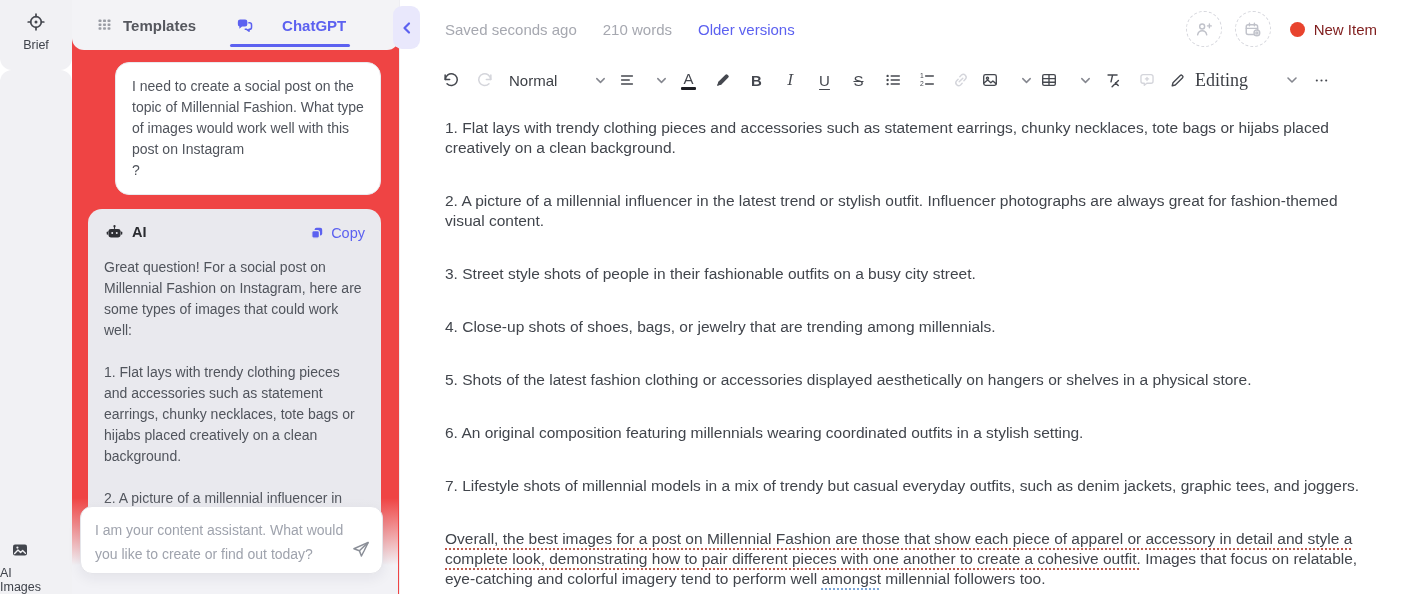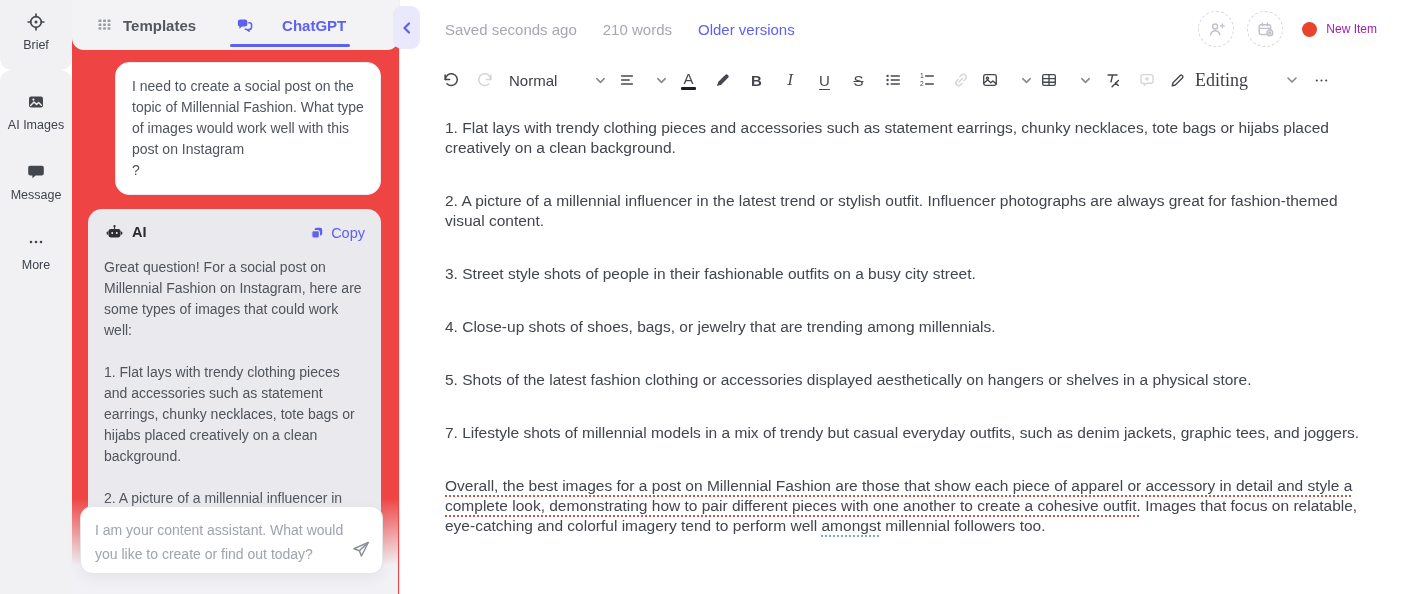--- a/index.html
+++ b/index.html
@@ -4,21 +4,21 @@
 <style>
   * { margin:0; padding:0; box-sizing:border-box; }
   html,body { width:1401px; height:594px; overflow:hidden;
     font-family:"Liberation Sans","DejaVu Sans",sans-serif; background:#fff; }
   .app { position:relative; width:1401px; height:594px; display:flex; }
 
   
   .sidebar { width:72px; height:594px; background:#fff; flex:0 0 72px; display:flex; flex-direction:column; }
   .sb-top { height:70px; background:#f1f1f4; border-radius:0 0 12px 12px; display:flex; align-items:flex-start; justify-content:center; padding-top:12px; }
   .sb-active { height:73px; display:flex; align-items:center; justify-content:center; }
-  .sb-bottom { flex:1; background:#f1f1f4; border-radius:12px 12px 0 0; display:flex; flex-direction:column; align-items:center; padding-top:22px; gap:30px; }
+  .sb-bottom { flex:1; background:#f1f1f4; border-radius:12px 12px 0 0; display:flex; align-items:flex-end; padding-top:22px; gap:30px; }
   .side-item { display:flex; flex-direction:column; align-items:center; gap:6px; cursor:pointer; }
   .side-item .slabel { font-size:12.5px; color:#3f434b; }
   .side-item.active .slabel { color:#5c61f0; }
   .sicon { width:20px; height:20px; display:flex; align-items:center; justify-content:center; color:#43464d; }
 
   
   .chat-panel { width:328px; flex:0 0 328px; height:594px; background:#ef4444; border-right:1px solid #eeeef2; position:relative; }
   .tabbar { height:50px; background:#f3f3f6; border-radius:0 0 12px 12px; display:flex; align-items:center; padding-left:22px; gap:38px; position:relative; }
   .tab { display:flex; align-items:center; gap:9px; font-size:15px; font-weight:700; color:#55575e; cursor:pointer; position:relative; height:100%; }
   .tab.active { color:#5c61f0;gap:28px; }
@@ -40,21 +40,21 @@
 
   
   .editor { flex:1; background:#fff; position:relative; }
   .statusbar { height:58px; display:flex; align-items:center; gap:26px; padding:0 24px 0 45px; }
   .status-text { font-size:15px; color:#a6a8b0; }
   .older-versions { font-size:15px; color:#5c61f0; cursor:pointer; text-decoration:none; }
   .status-right { margin-left:auto; display:flex; align-items:center; gap:13px; }
   .dashed-btn { width:36px; height:36px; border-radius:50%; border:1.6px dashed #d6d7dd; background:none; color:#c0c2ca; display:flex; align-items:center; justify-content:center; cursor:pointer; }
   .new-item { display:flex; align-items:center; gap:9px; margin-left:6px; cursor:pointer; }
   .dot { width:15px; height:15px; border-radius:50%; background:#e8432d; }
-  .new-item-label { font-size:12px; color:#a21caf; }
+  .new-item-label { font-size:15px; color:#7f1d1d; }
 
   .toolbar { height:44px; display:flex; align-items:center; gap:7px; padding-left:37px; color:#45484f; }
   .tb { min-width:27px; height:28px; display:inline-flex; align-items:center; justify-content:center; border:none; background:none; border-radius:6px; color:#45484f; cursor:pointer; font-family:inherit; }
   .tb.disabled { color:#d4d5db; cursor:default; }
   .tb-select { display:inline-flex; align-items:center; justify-content:space-between; cursor:pointer; }
   .ps-select { width:106px; padding:0 4px; }
   .ps-label { font-size:15px; color:#3c3f45; }
   .chev { color:#85878f; display:flex; }
   .glyph { font-size:15px; font-weight:500; }
   .glyph.b { font-weight:700; }
@@ -401,17 +401,18 @@
         </span>
       </button>
     </div>
 
     <div class="doc" id="doc">
         <p><span>1. Flat lays with trendy clothing pieces and accessories such as statement earrings, chunky necklaces, tote bags or hijabs placed creatively on a clean background.</span></p>
         <p><span>2. A picture of a millennial influencer in the latest trend or stylish outfit. Influencer photographs are always great for fashion-themed visual content.</span></p>
         <p><span>3. Street style shots of people in their fashionable outfits on a busy city street.</span></p>
         <p><span>4. Close-up shots of shoes, bags, or jewelry that are trending among millennials.</span></p>
         <p><span>5. Shots of the latest fashion clothing or accessories displayed aesthetically on hangers or shelves in a physical store.</span></p>
+        <p><span>6. An original composition featuring millennials wearing coordinated outfits in a stylish setting.</span></p>
         <p><span>7. Lifestyle shots of millennial models in a mix of trendy but casual everyday outfits, such as denim jackets, graphic tees, and joggers.</span></p>
         <p><span class="sp-red">Overall, the best images for a post on Millennial Fashion are those that show each piece of apparel or accessory in detail and style a complete look, demonstrating how to pair different pieces with one another to create a cohesive outfit.</span><span> Images that focus on relatable, eye-catching and colorful imagery tend to perform well </span><span class="sp-blue">amongst</span><span> millennial followers too.</span></p>
       </div>
   </main>
 </div>
 
 </body></html>

